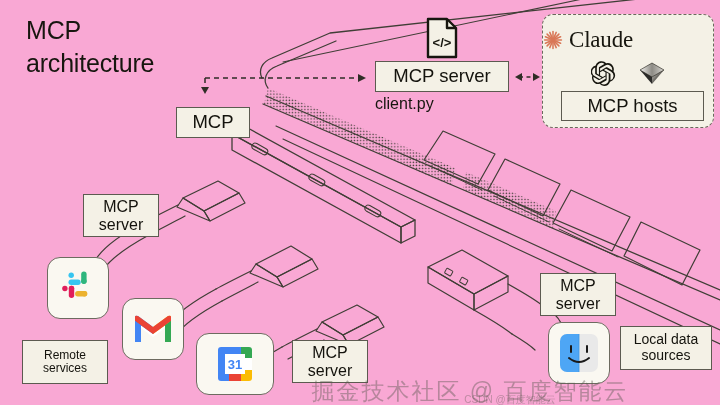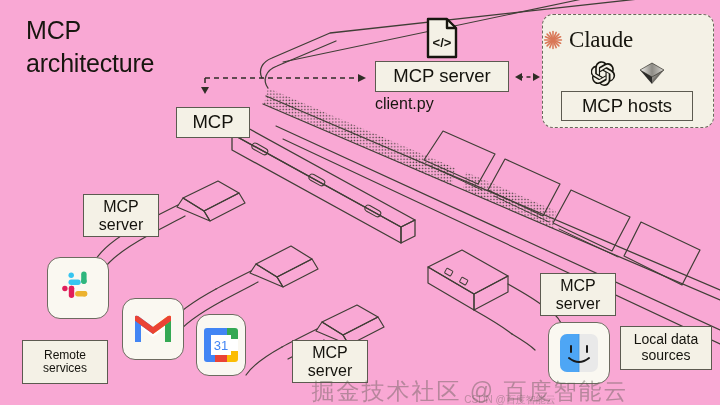--- a/index.html
+++ b/index.html
@@ -82,21 +82,21 @@
   
   .tile {
     position: absolute;
     background: #faf8f1;
     border: 1.3px solid #6d6b60;
     border-radius: 13px;
     display: flex; align-items: center; justify-content: center;
   }
   .tile.slack    { left: 47px;  top: 257px; width: 62px; height: 62px; }
   .tile.gmail    { left: 122px; top: 298px; width: 62px; height: 62px; }
-  .tile.calendar { left: 196px; top: 314px; width: 50px; height: 62px; }
+  .tile.calendar { left: 196px; top: 333px; width: 78px; height: 62px; font-weight: bold; }
   .tile.finder   { left: 548px; top: 322px; width: 62px; height: 62px; }
 
   
   .wm-main {
     position: absolute;
     left: 50%; top: 376px;
     transform: translateX(-50%) translateX(110px);
     font-size: 23px;
     color: rgba(90,88,78,0.42);
     white-space: nowrap;
@@ -268,21 +268,21 @@
       </svg>
 
       <svg width="28" height="28" viewBox="0 0 28 28">
         <polygon points="14,4 26,11 14,18 2,11" fill="url(#octoTop)"></polygon>
         <polygon points="2,11 14,18 14,25" fill="#2b2b29"></polygon>
         <polygon points="26,11 14,18 14,25" fill="url(#octo)"></polygon>
         <polygon points="14,4 26,11 14,18 2,11" fill="none" stroke="#17160f" stroke-width="0.6"></polygon>
       </svg>
     </div>
 
-    <div class="box mcp-hosts" style="left:18px;top:76px;width:132px;height:30px;position:absolute;">MCP hosts</div>
+    <div class="box mcp-hosts" style="left:18px;top:76px;width:143px;height:30px;position:absolute;">MCP hosts</div>
   </div>
 
   <div class="box srv-a">MCP
 server</div>
   <div class="box srv-b">MCP
 server</div>
   <div class="box srv-c">MCP
 server</div>
 
   <div class="box remote">Remote

